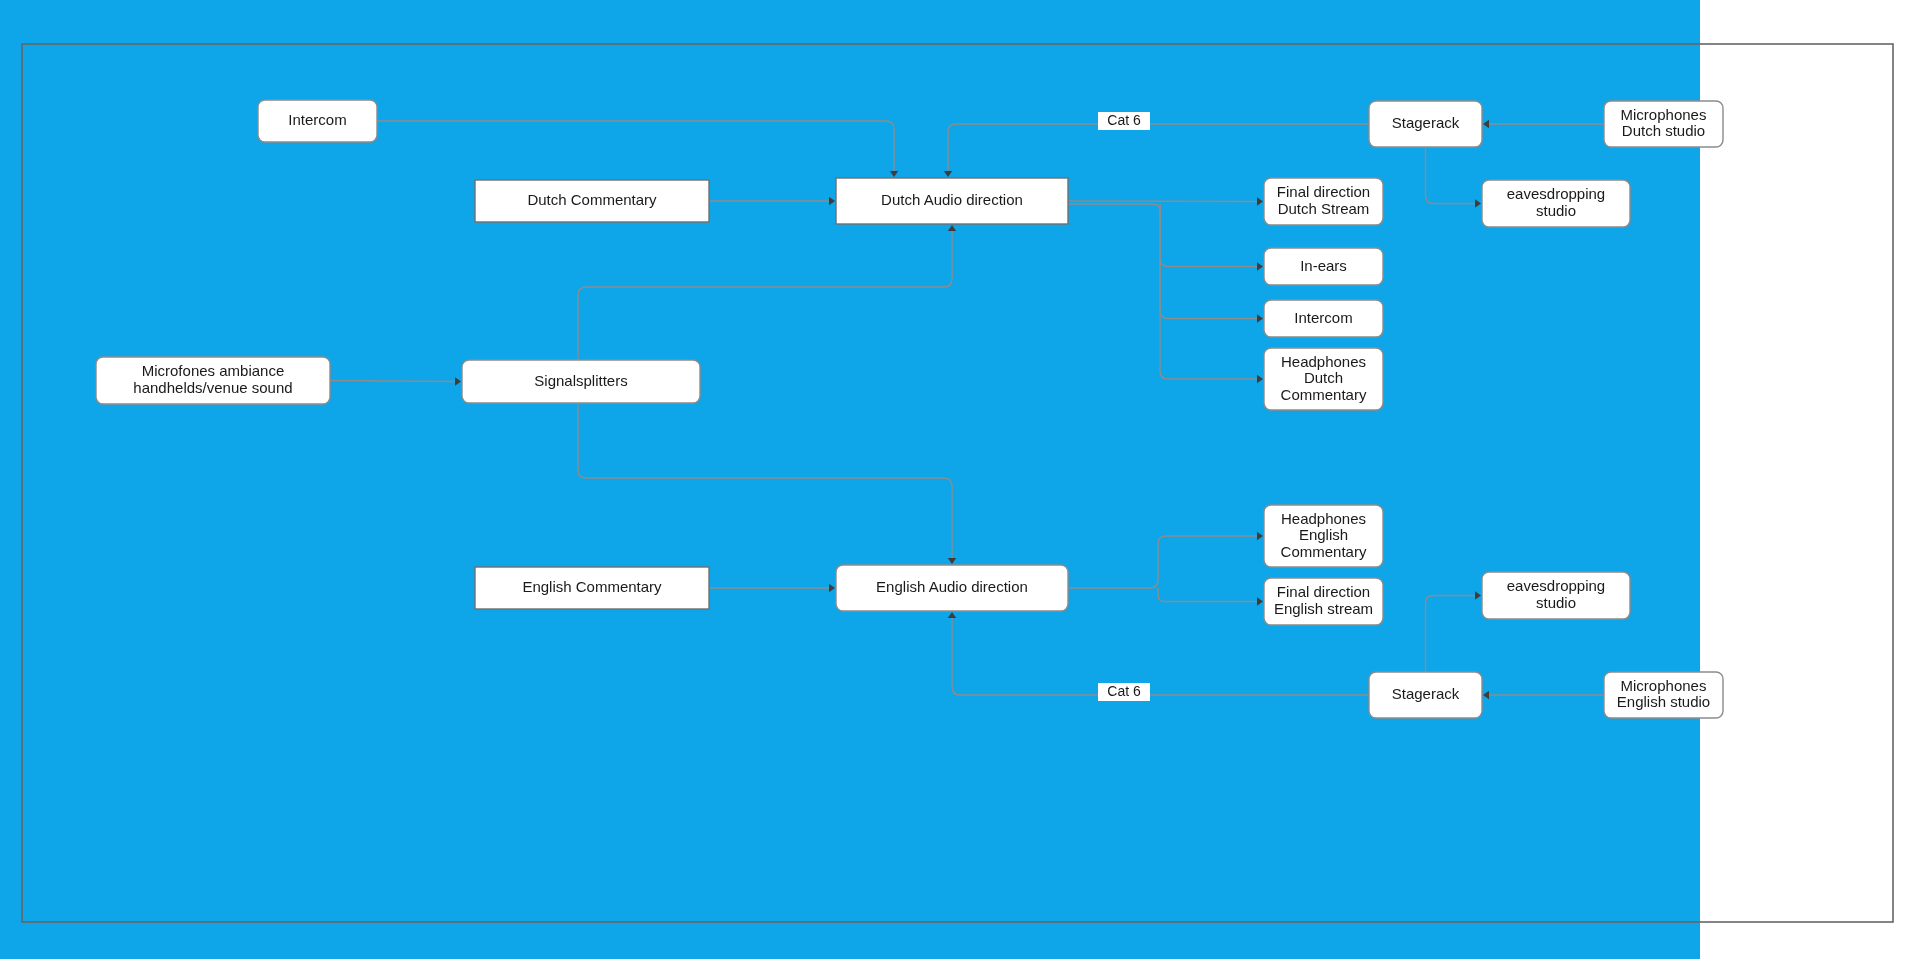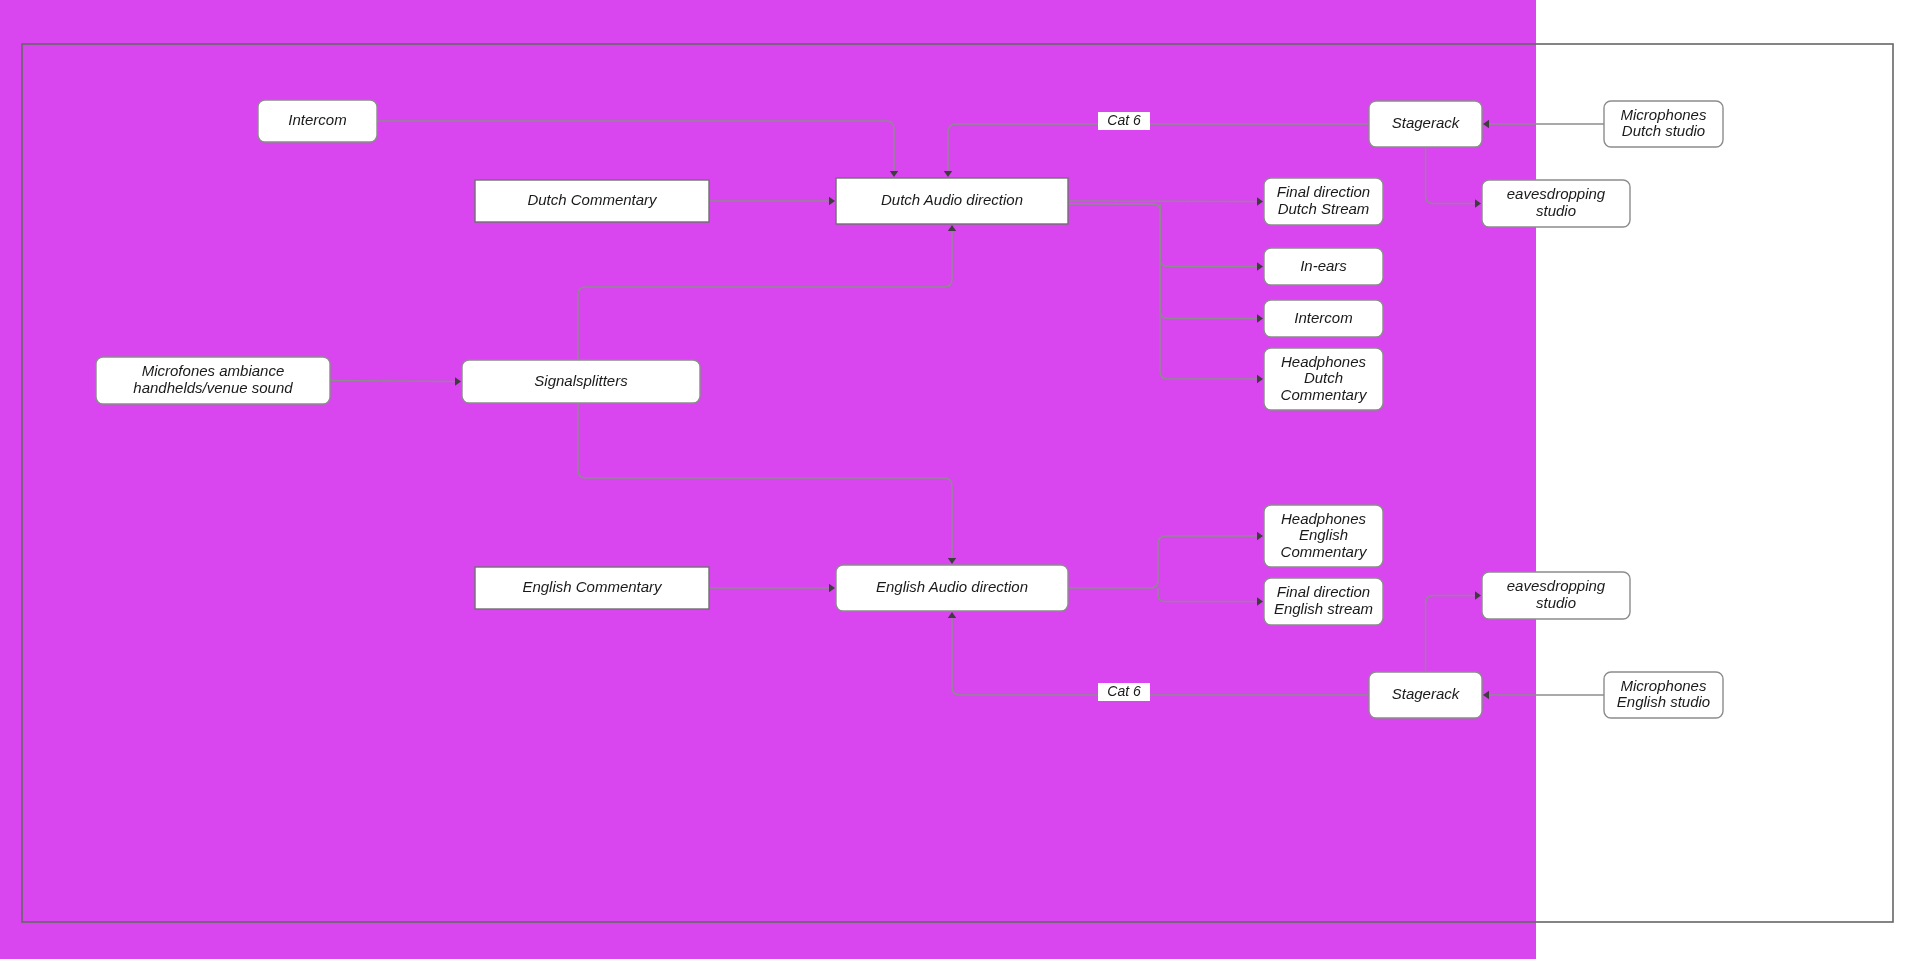--- a/index.html
+++ b/index.html
@@ -6,24 +6,23 @@
     margin: 0;
     padding: 0;
     background: #ffffff;
     width: 1920px;
     height: 959px;
     overflow: hidden;
     font-family: "Liberation Sans", sans-serif;
   }
   #canvas {
     position: relative;
-    width: 1536px;
+    width: 1700px;
     height: 959px;
-    background: #d946ef;
-    font-style: italic;
+    background: #0ea5e9;
   }
   svg#diagram {
     position: absolute;
     top: 0; left: 0;
     width: 1920px;
     height: 959px;
   }
   .page-frame {
     fill: none;
     stroke: #666666;

